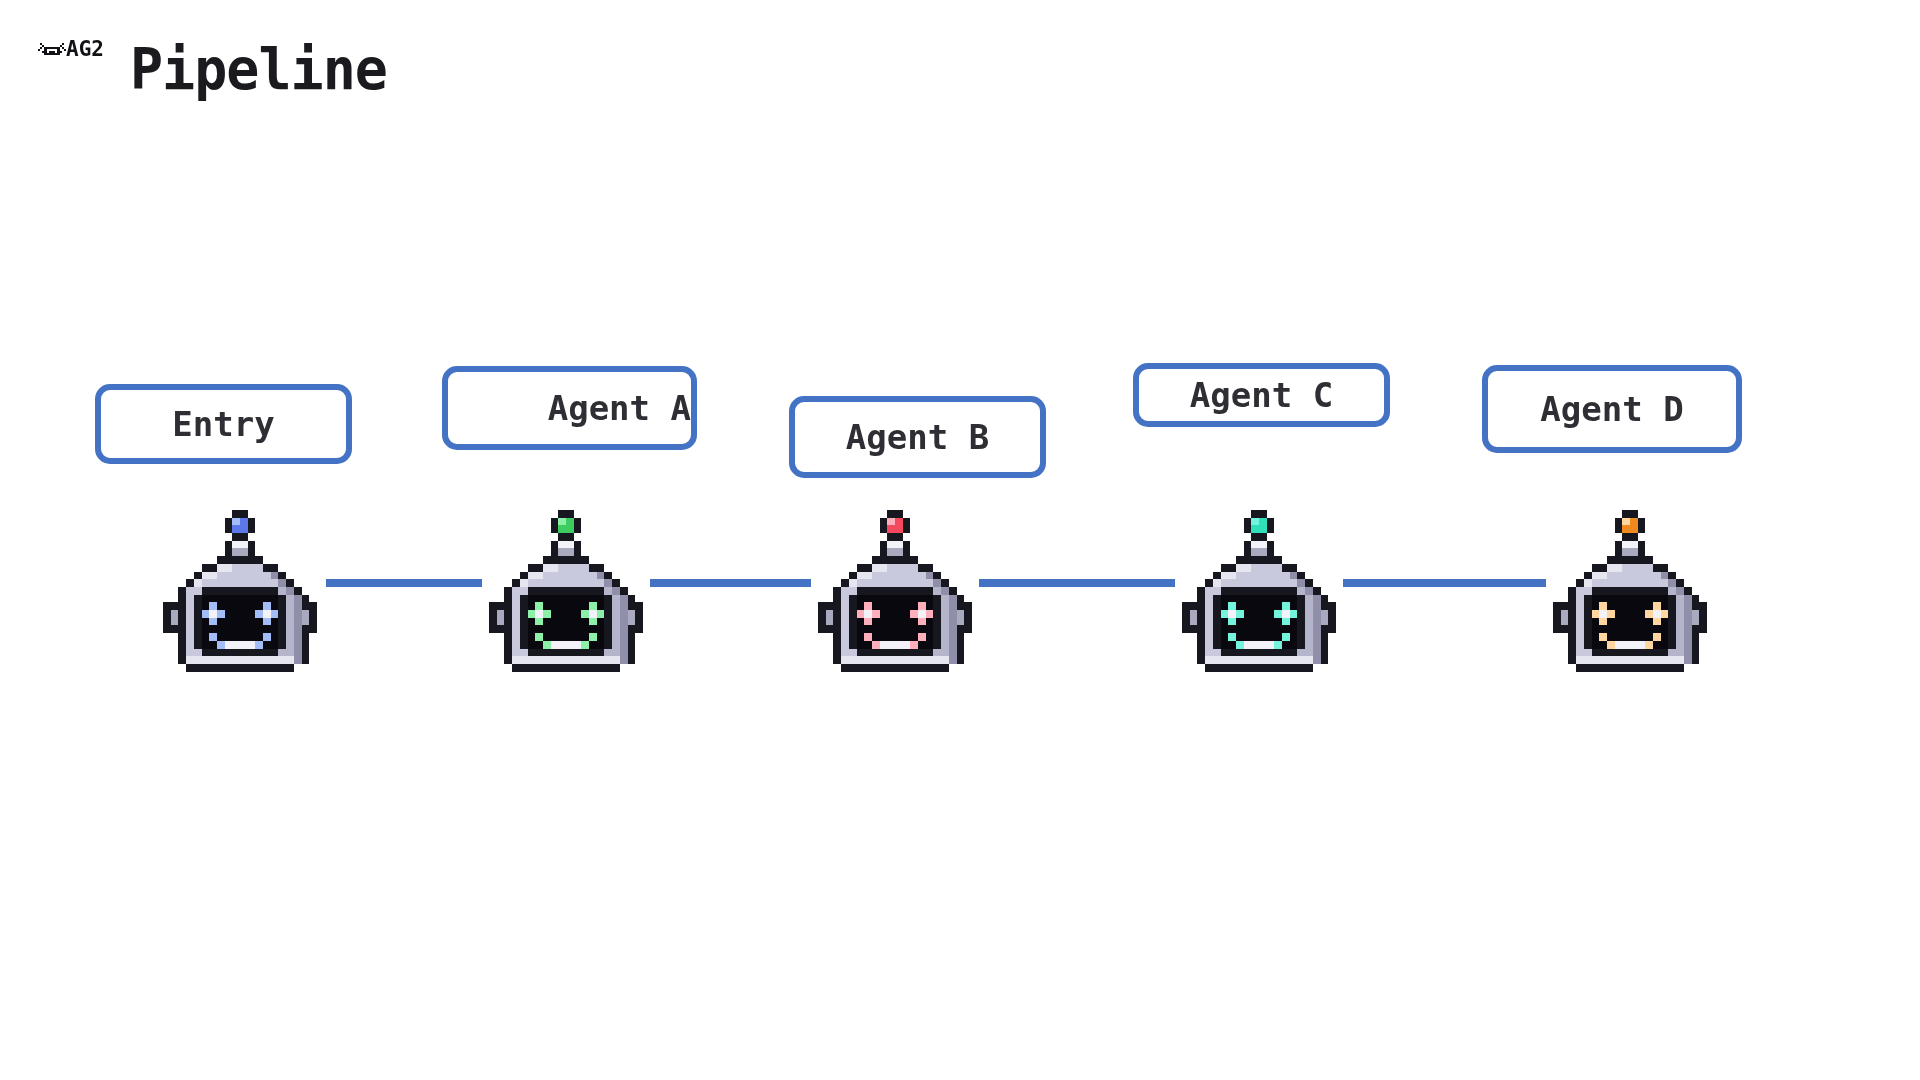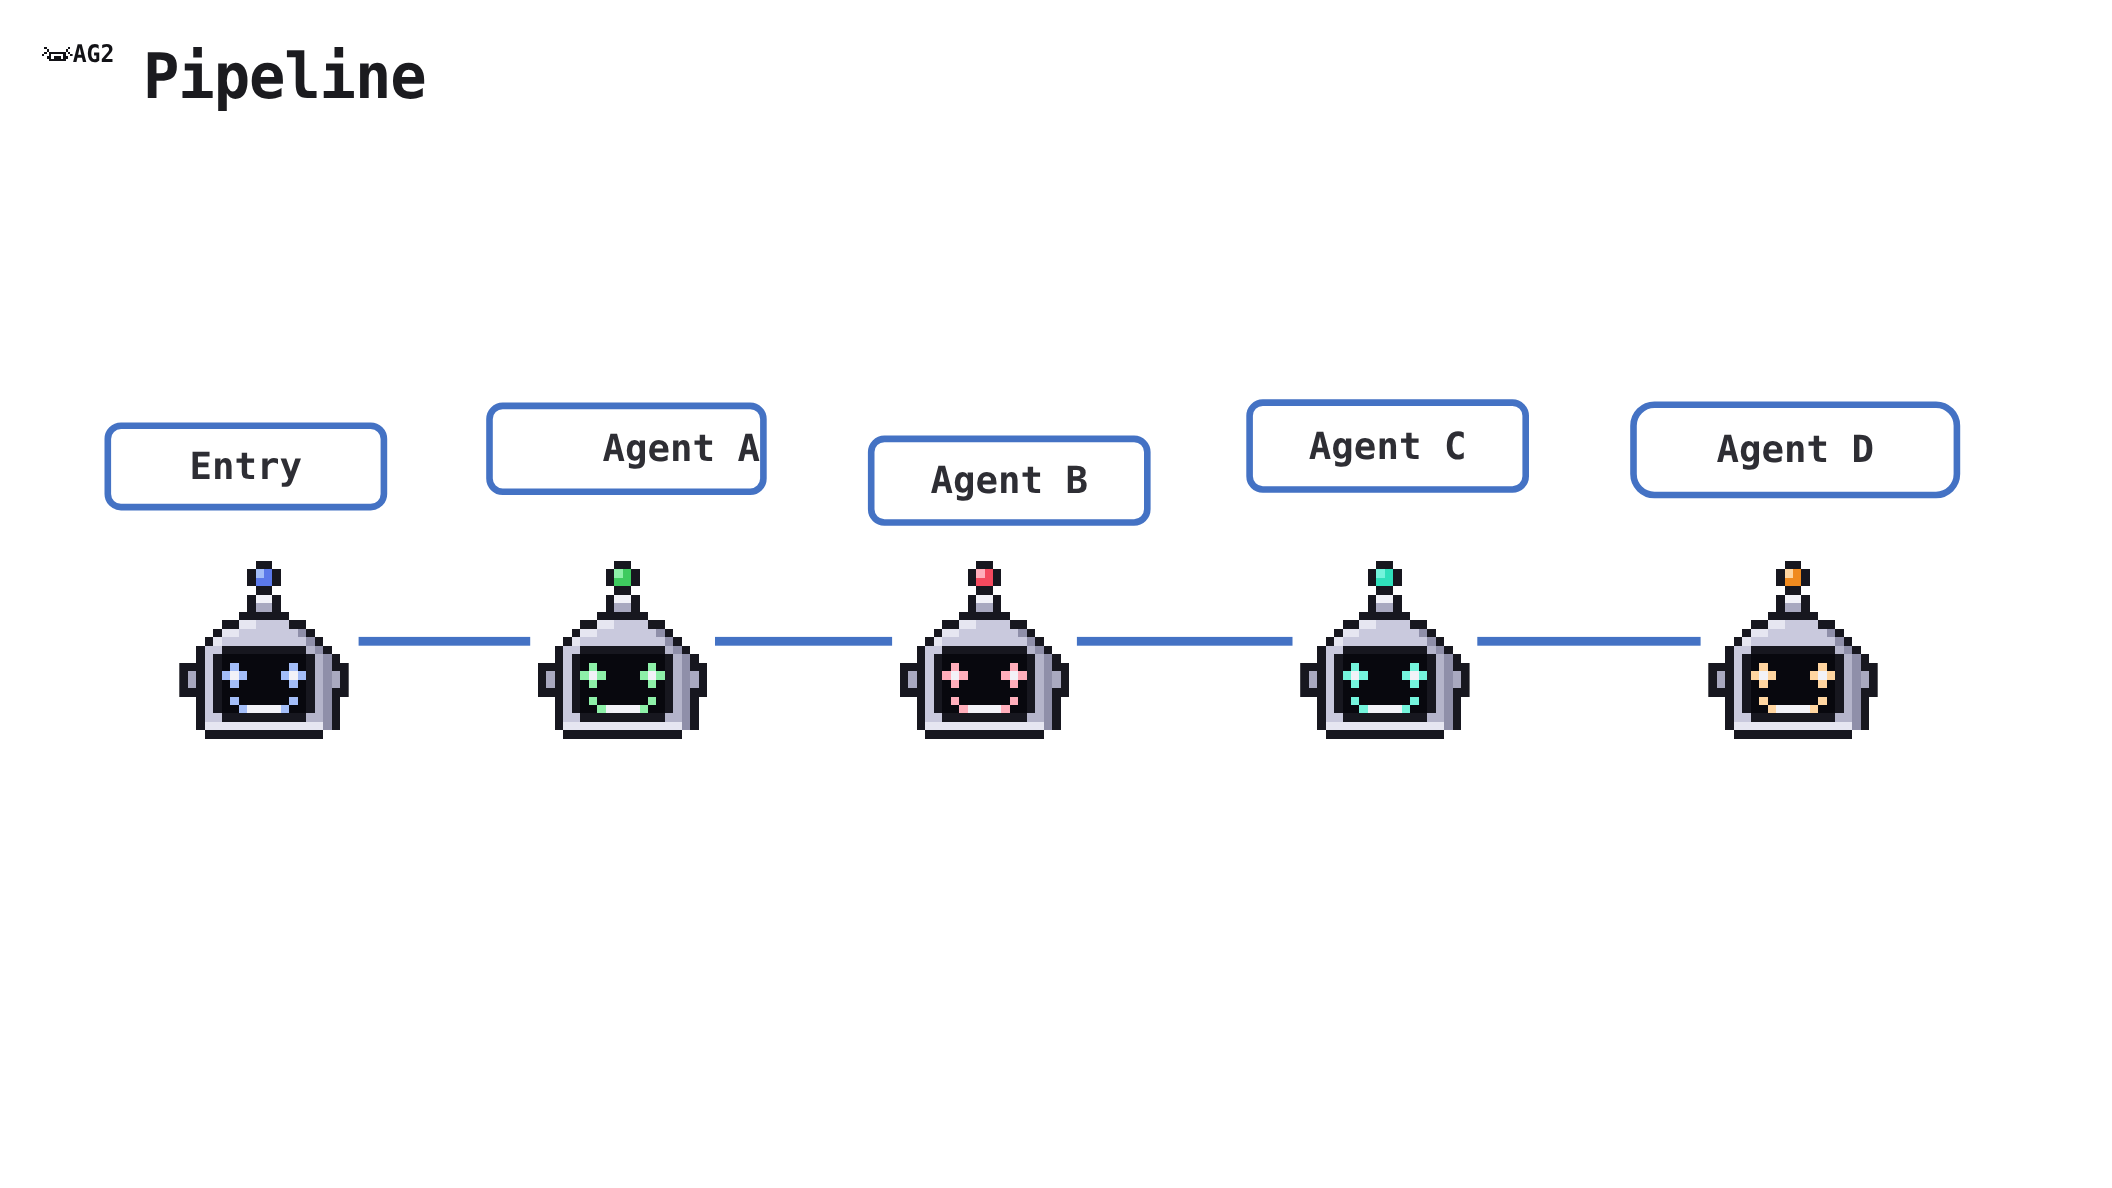--- a/index.html
+++ b/index.html
@@ -876,21 +876,21 @@
         <rect x="8" y="20" width="1" height="1" fill="#17171f"></rect>
         <rect x="9" y="20" width="1" height="1" fill="#17171f"></rect>
         <rect x="10" y="20" width="1" height="1" fill="#17171f"></rect>
         <rect x="11" y="20" width="1" height="1" fill="#17171f"></rect>
         <rect x="12" y="20" width="1" height="1" fill="#17171f"></rect>
         <rect x="13" y="20" width="1" height="1" fill="#17171f"></rect>
         <rect x="14" y="20" width="1" height="1" fill="#17171f"></rect>
         <rect x="15" y="20" width="1" height="1" fill="#17171f"></rect>
         <rect x="16" y="20" width="1" height="1" fill="#17171f"></rect>
       </svg>
-      <div class="node-box" style="left: 1133px; top: 363px; width: 257px; height: 85px; border-color: rgb(68, 114, 196);">
+      <div class="node-box" style="left: 1133px; top: 363px; width: 257px; height: 64px; border-color: rgb(68, 114, 196);">
         <span class="node-label">Agent C</span>
       </div>
       <svg viewBox="0 0 20 21" shape-rendering="crispEdges" class="robot" width="154" height="161.7" style="left: 1182px; top: 510px;">
         <rect x="9" y="0" width="1" height="1" fill="#17171f"></rect>
         <rect x="10" y="0" width="1" height="1" fill="#17171f"></rect>
         <rect x="8" y="1" width="1" height="1" fill="#17171f"></rect>
         <rect x="9" y="1" width="1" height="1" fill="#74f4dc"></rect>
         <rect x="10" y="1" width="1" height="1" fill="#2fe0bb"></rect>
         <rect x="11" y="1" width="1" height="1" fill="#17171f"></rect>
         <rect x="8" y="2" width="1" height="1" fill="#17171f"></rect>
@@ -1138,21 +1138,21 @@
         <rect x="8" y="20" width="1" height="1" fill="#17171f"></rect>
         <rect x="9" y="20" width="1" height="1" fill="#17171f"></rect>
         <rect x="10" y="20" width="1" height="1" fill="#17171f"></rect>
         <rect x="11" y="20" width="1" height="1" fill="#17171f"></rect>
         <rect x="12" y="20" width="1" height="1" fill="#17171f"></rect>
         <rect x="13" y="20" width="1" height="1" fill="#17171f"></rect>
         <rect x="14" y="20" width="1" height="1" fill="#17171f"></rect>
         <rect x="15" y="20" width="1" height="1" fill="#17171f"></rect>
         <rect x="16" y="20" width="1" height="1" fill="#17171f"></rect>
       </svg>
-      <div class="node-box" style="left: 1482px; top: 365px; width: 300px; height: 88px; border-color: rgb(68, 114, 196); border-radius: 22px;">
+      <div class="node-box" style="left: 1482px; top: 365px; width: 260px; height: 88px; border-color: rgb(68, 114, 196);">
         <span class="node-label">Agent D</span>
       </div>
       <svg viewBox="0 0 20 21" shape-rendering="crispEdges" class="robot" width="154" height="161.7" style="left: 1553px; top: 510px;">
         <rect x="9" y="0" width="1" height="1" fill="#17171f"></rect>
         <rect x="10" y="0" width="1" height="1" fill="#17171f"></rect>
         <rect x="8" y="1" width="1" height="1" fill="#17171f"></rect>
         <rect x="9" y="1" width="1" height="1" fill="#ffd5a0"></rect>
         <rect x="10" y="1" width="1" height="1" fill="#f08a1f"></rect>
         <rect x="11" y="1" width="1" height="1" fill="#17171f"></rect>
         <rect x="8" y="2" width="1" height="1" fill="#17171f"></rect>

